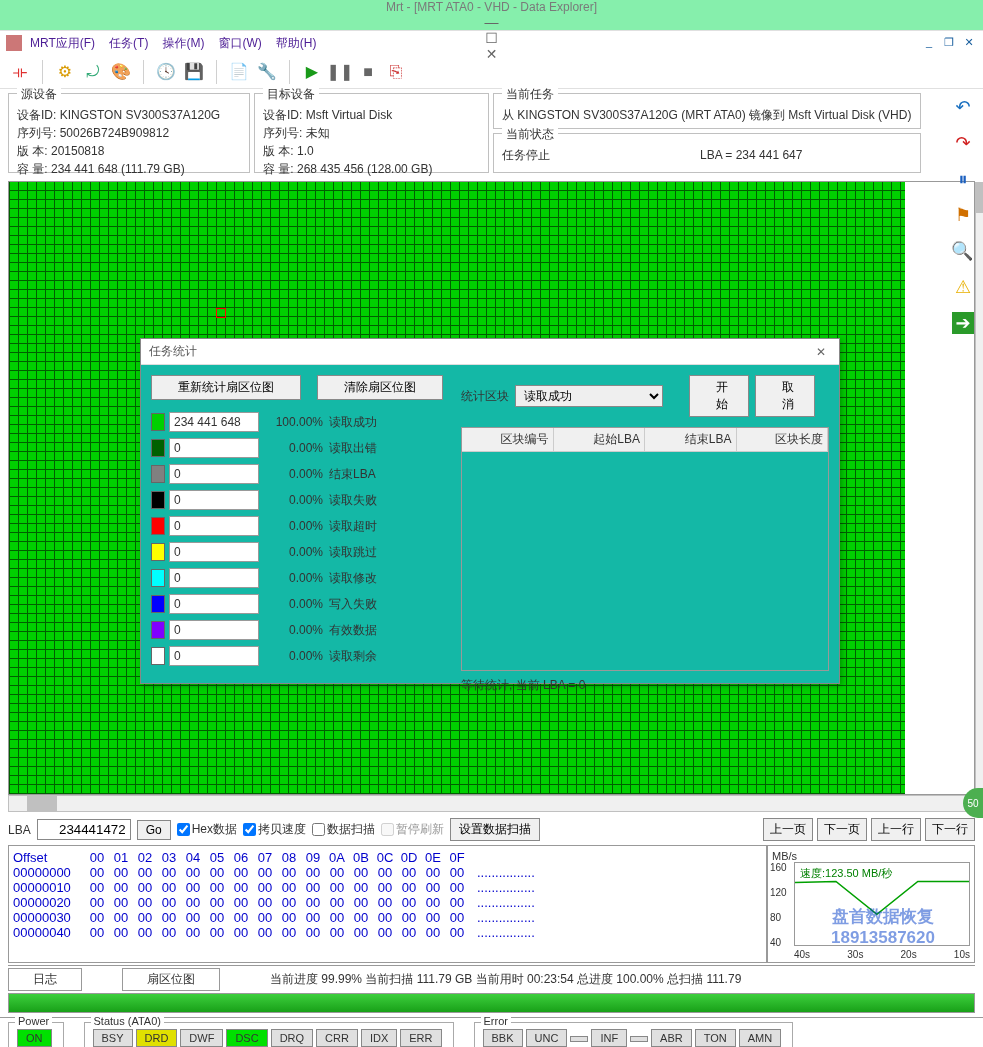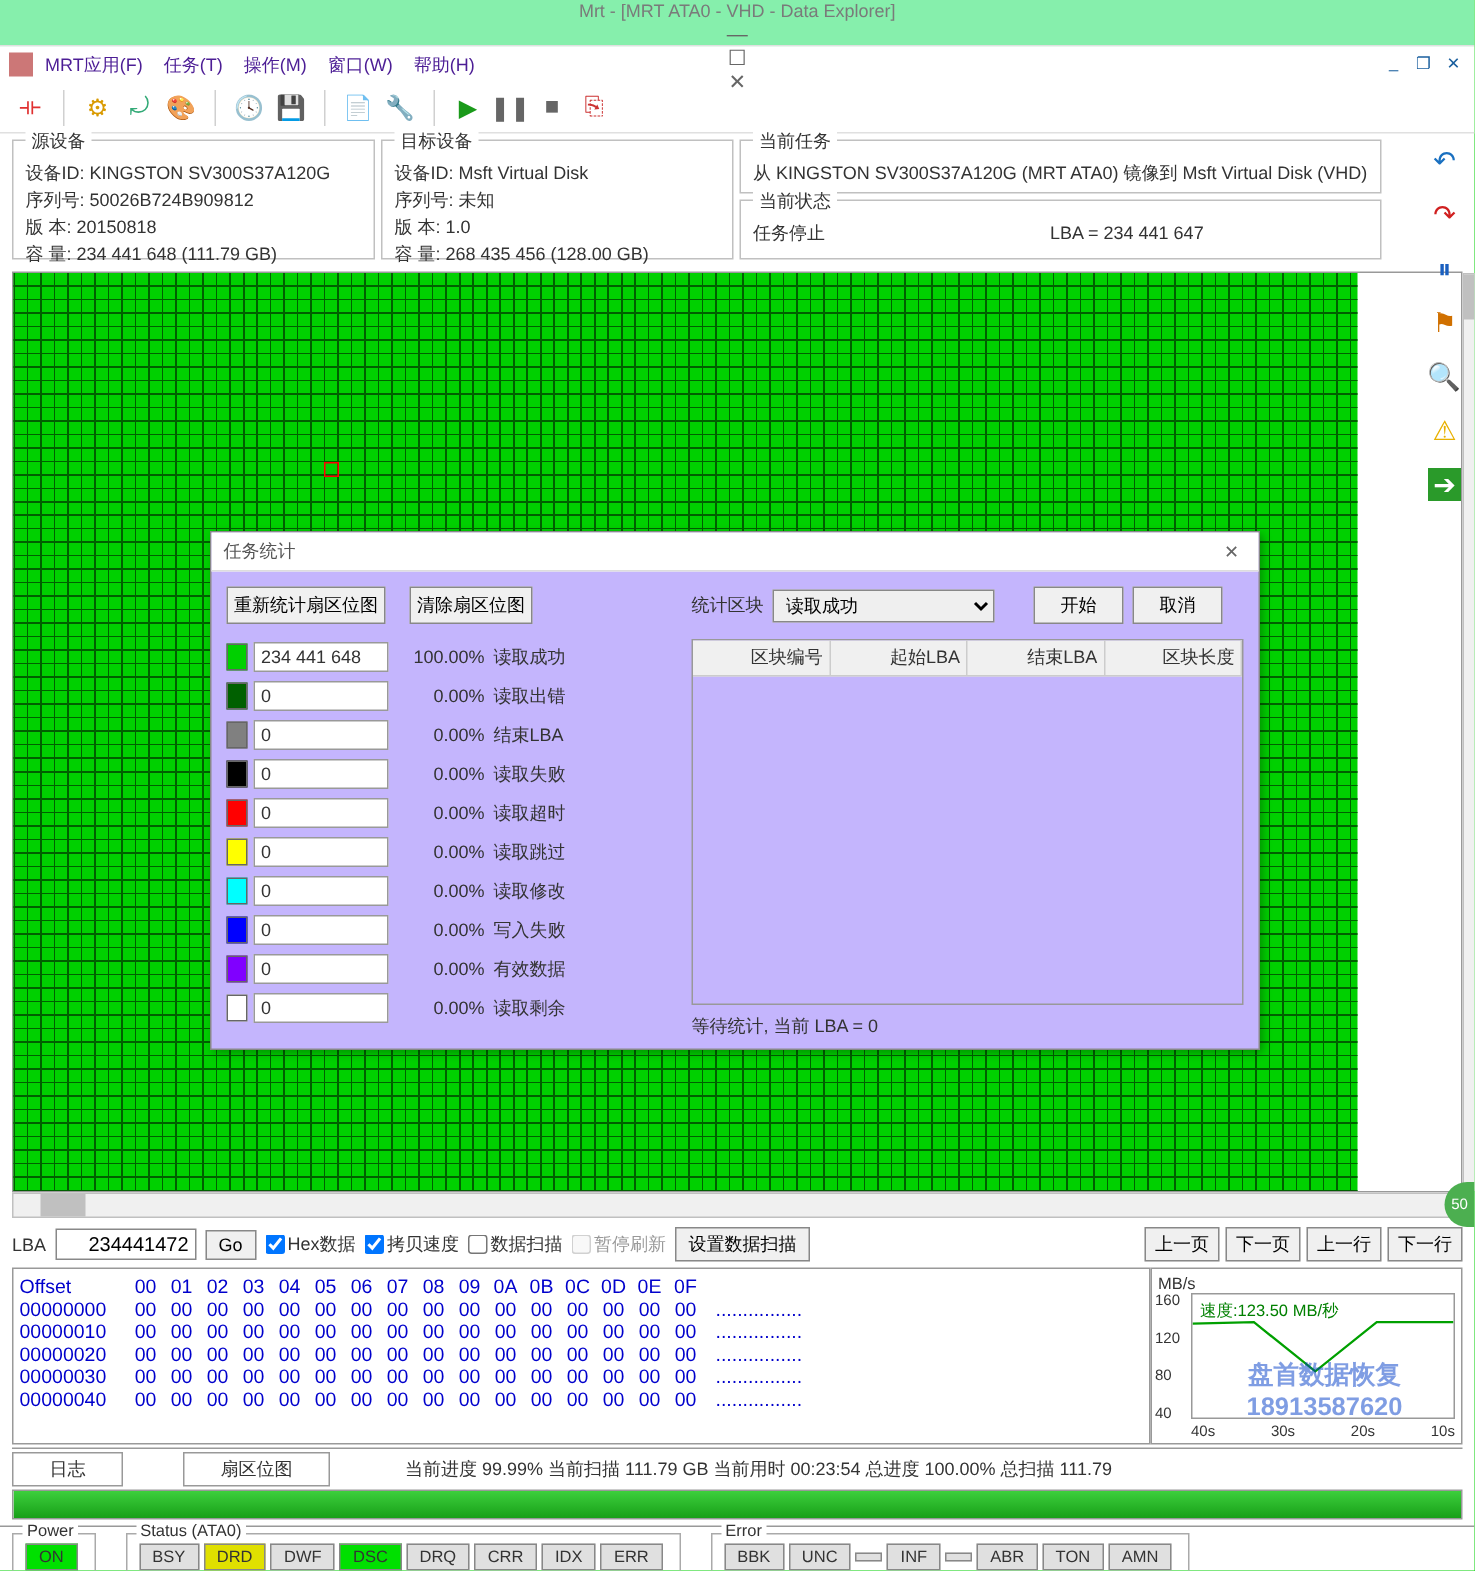--- a/index.html
+++ b/index.html
@@ -27,28 +27,28 @@
 .map-area { position: relative; margin: 4px 8px 0 8px; border: 1px solid #999; }
 .map-grid { width: 896px; height: 612px; background: #00d000; background-image:
   repeating-linear-gradient(0deg, #006000 0 1px, transparent 1px 9px),
   repeating-linear-gradient(90deg, #006000 0 1px, transparent 1px 9px);
   position: relative; }
 .map-cursor { position: absolute; width: 10px; height: 10px; border: 1px solid #f00; top: 126px; left: 207px; background: transparent; }
 .vscroll { position: absolute; right: -18px; top: 0; width: 17px; height: 612px; background: #f0f0f0; border: 1px solid #c0c0c0; }
 .vscroll .thumb { width: 100%; height: 30px; background: #c0c0c0; }
 .side-icons { position: absolute; right: 6px; top: 96px; width: 28px; display: flex; flex-direction: column; gap: 14px; align-items: center; }
 .side-icons .si { width: 22px; height: 22px; display: flex; align-items: center; justify-content: center; font-size: 18px; }
-.dialog { position: absolute; left: 140px; top: 354px; width: 700px; height: 346px; background: #c4b5fd; border: 1px solid #888; box-shadow: 2px 2px 6px rgba(0,0,0,0.3); z-index: 100; }
+.dialog { position: absolute; left: 140px; top: 338px; width: 700px; height: 346px; background: #14b8a6; border: 1px solid #888; box-shadow: 2px 2px 6px rgba(0,0,0,0.3); z-index: 100; }
 .dialog .dlg-title { height: 26px; display: flex; align-items: center; padding: 0 8px; background: #fff; border-bottom: 1px solid #ddd; }
 .dialog .dlg-title .t { flex: 1; font-size: 12px; color: #555; }
 .dialog .dlg-close { width: 20px; text-align: center; color: #666; }
 .dialog .dlg-body { padding: 10px; display: flex; gap: 14px; }
 .dlg-left { width: 296px; }
 .dlg-left .btnrow { display: flex; gap: 16px; margin-bottom: 12px; }
-.dlg-btn { border: 1px solid #888; padding: 3px 4px; background: #f0f0f0; font-size: 12px; }
+.dlg-btn { border: 1px solid #888; padding: 3px 26px; background: #f0f0f0; font-size: 12px; }
 .stat-row { display: flex; align-items: center; margin-bottom: 6px; font-size: 12px; }
 .stat-row .swatch { width: 14px; height: 18px; margin-right: 4px; }
 .stat-row .val { width: 90px; border: 1px solid #999; padding: 2px 4px; background: #fff; }
 .stat-row .pct { width: 58px; text-align: right; margin-left: 6px; }
 .stat-row .lbl { margin-left: 6px; }
 .dlg-right { flex: 1; }
 .dlg-right .ctrl-row { display: flex; align-items: center; gap: 6px; margin-bottom: 10px; }
 .dlg-right .ctrl-row select { border: 1px solid #888; padding: 2px 4px; width: 148px; font-size: 12px; }
 .dlg-right .table { border: 1px solid #999; height: 244px; }
 .dlg-right .thead { display: flex; background: #f0f0f0; border-bottom: 1px solid #ccc; font-size: 12px; }

